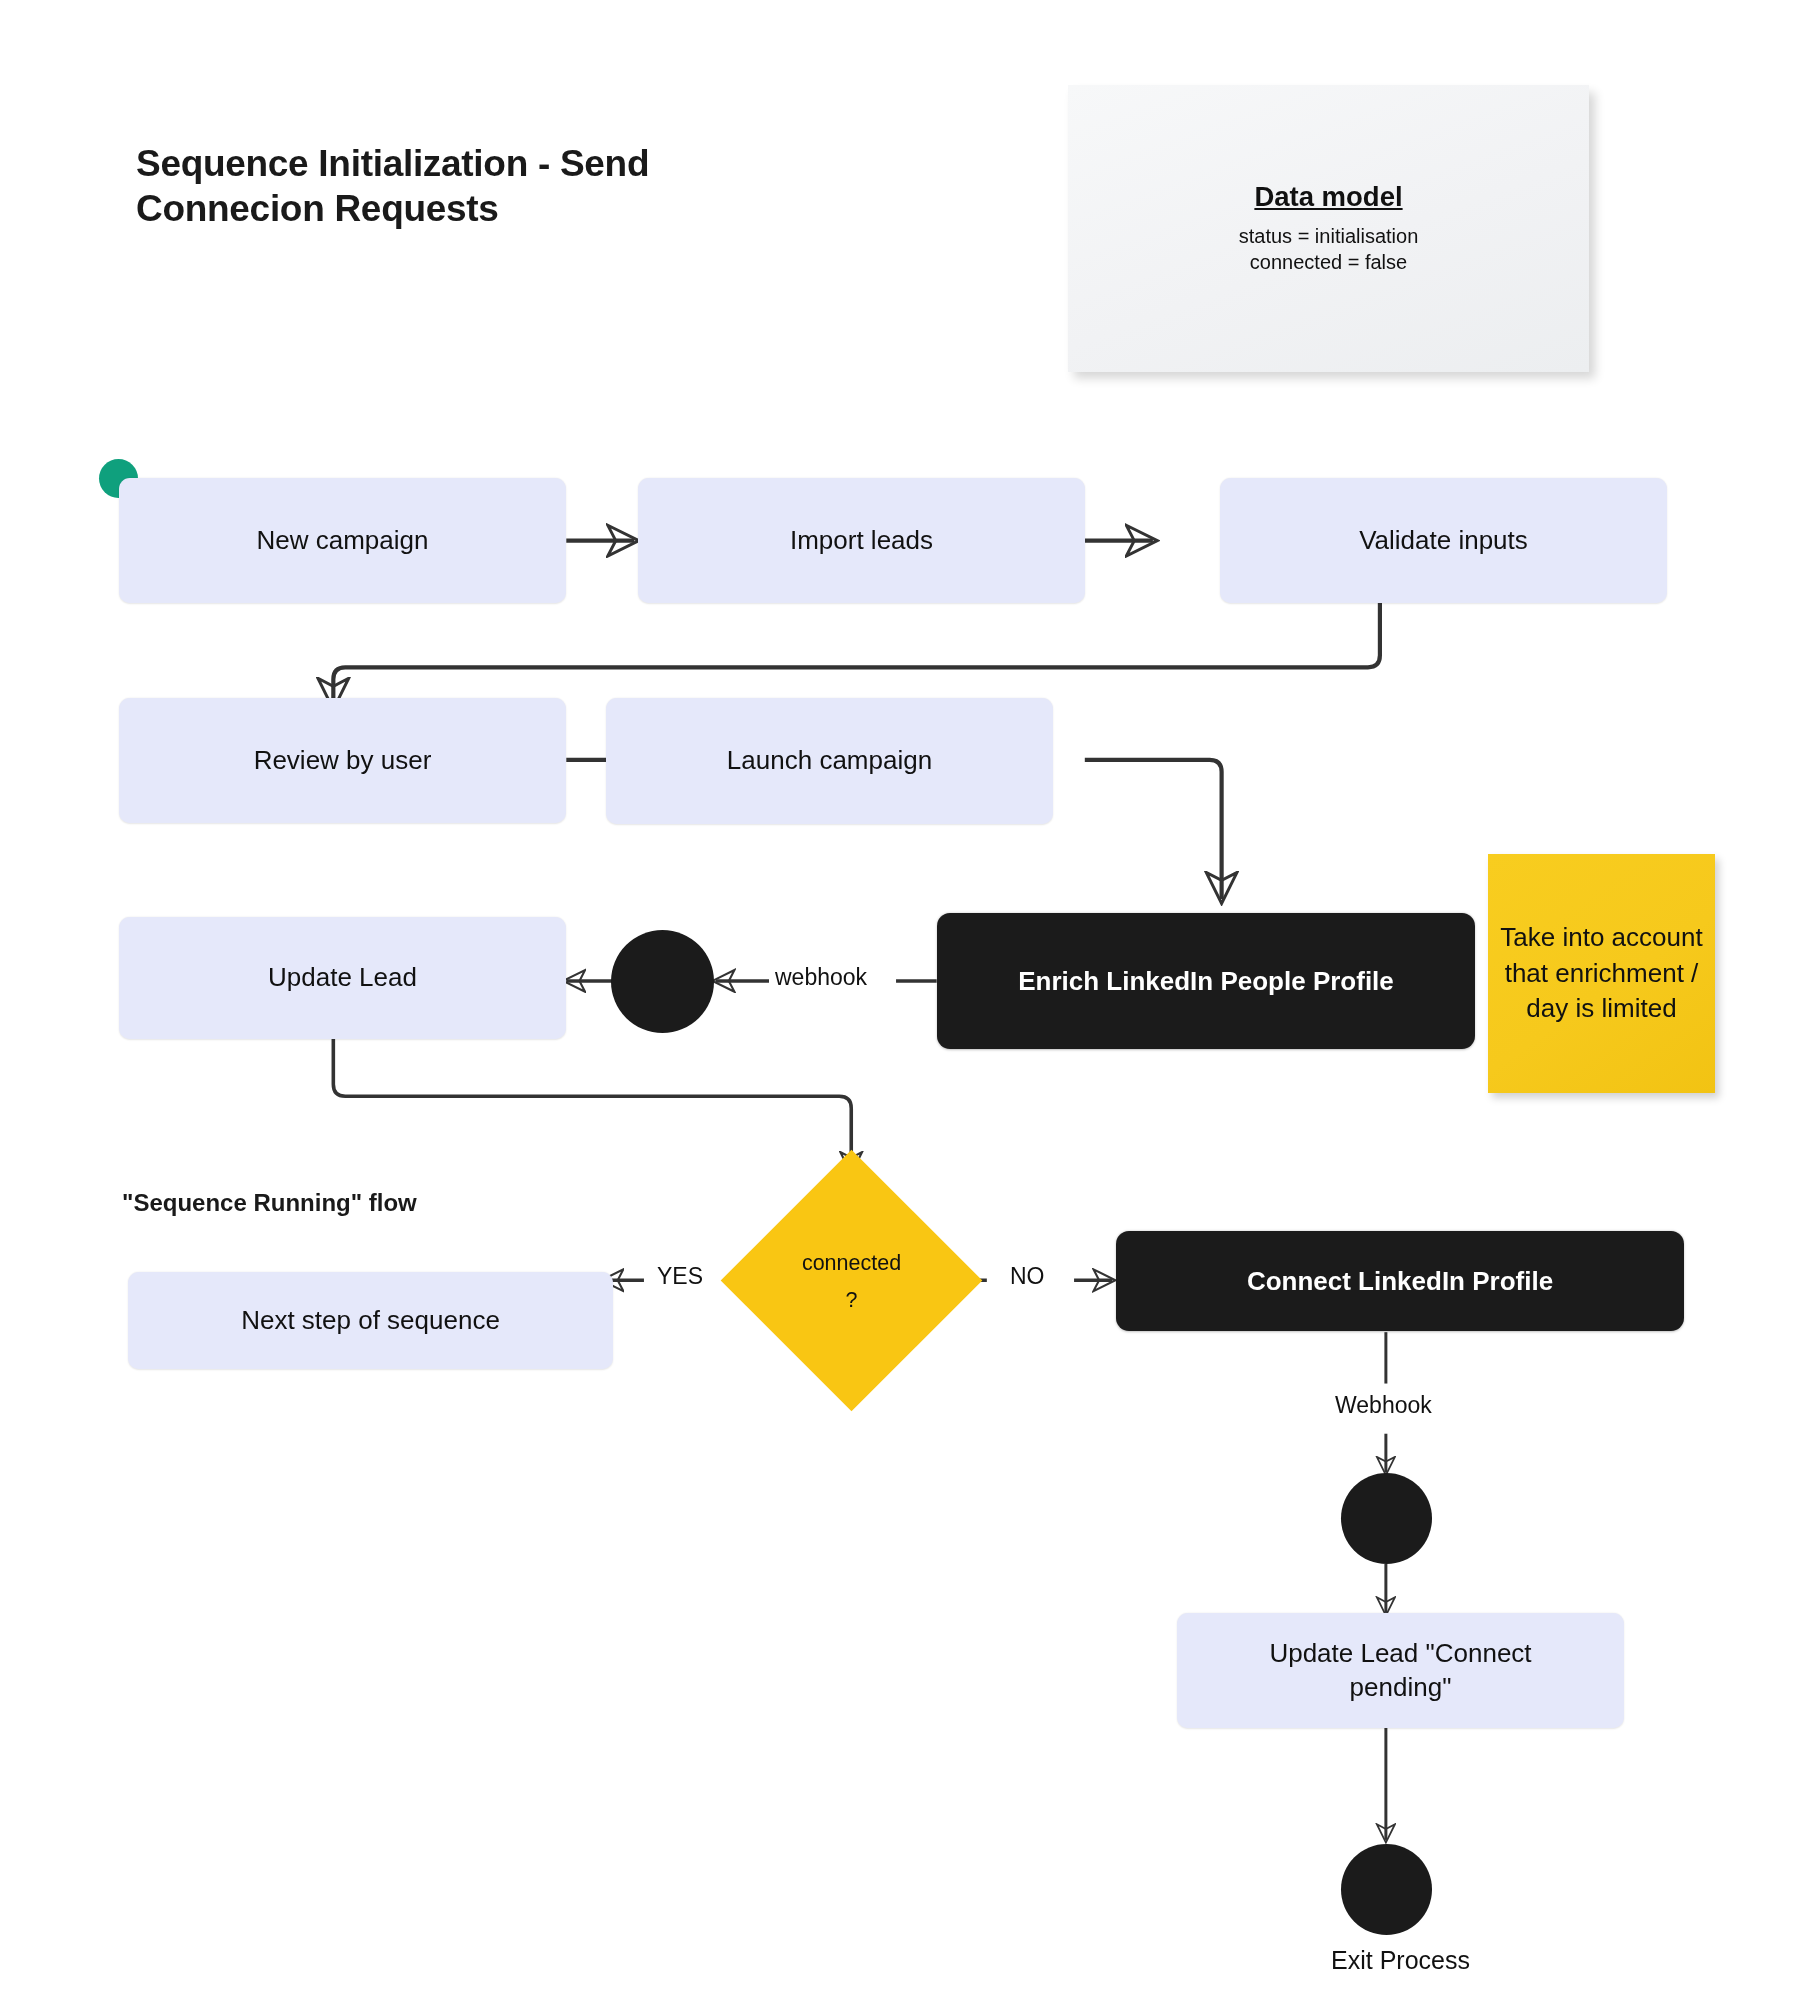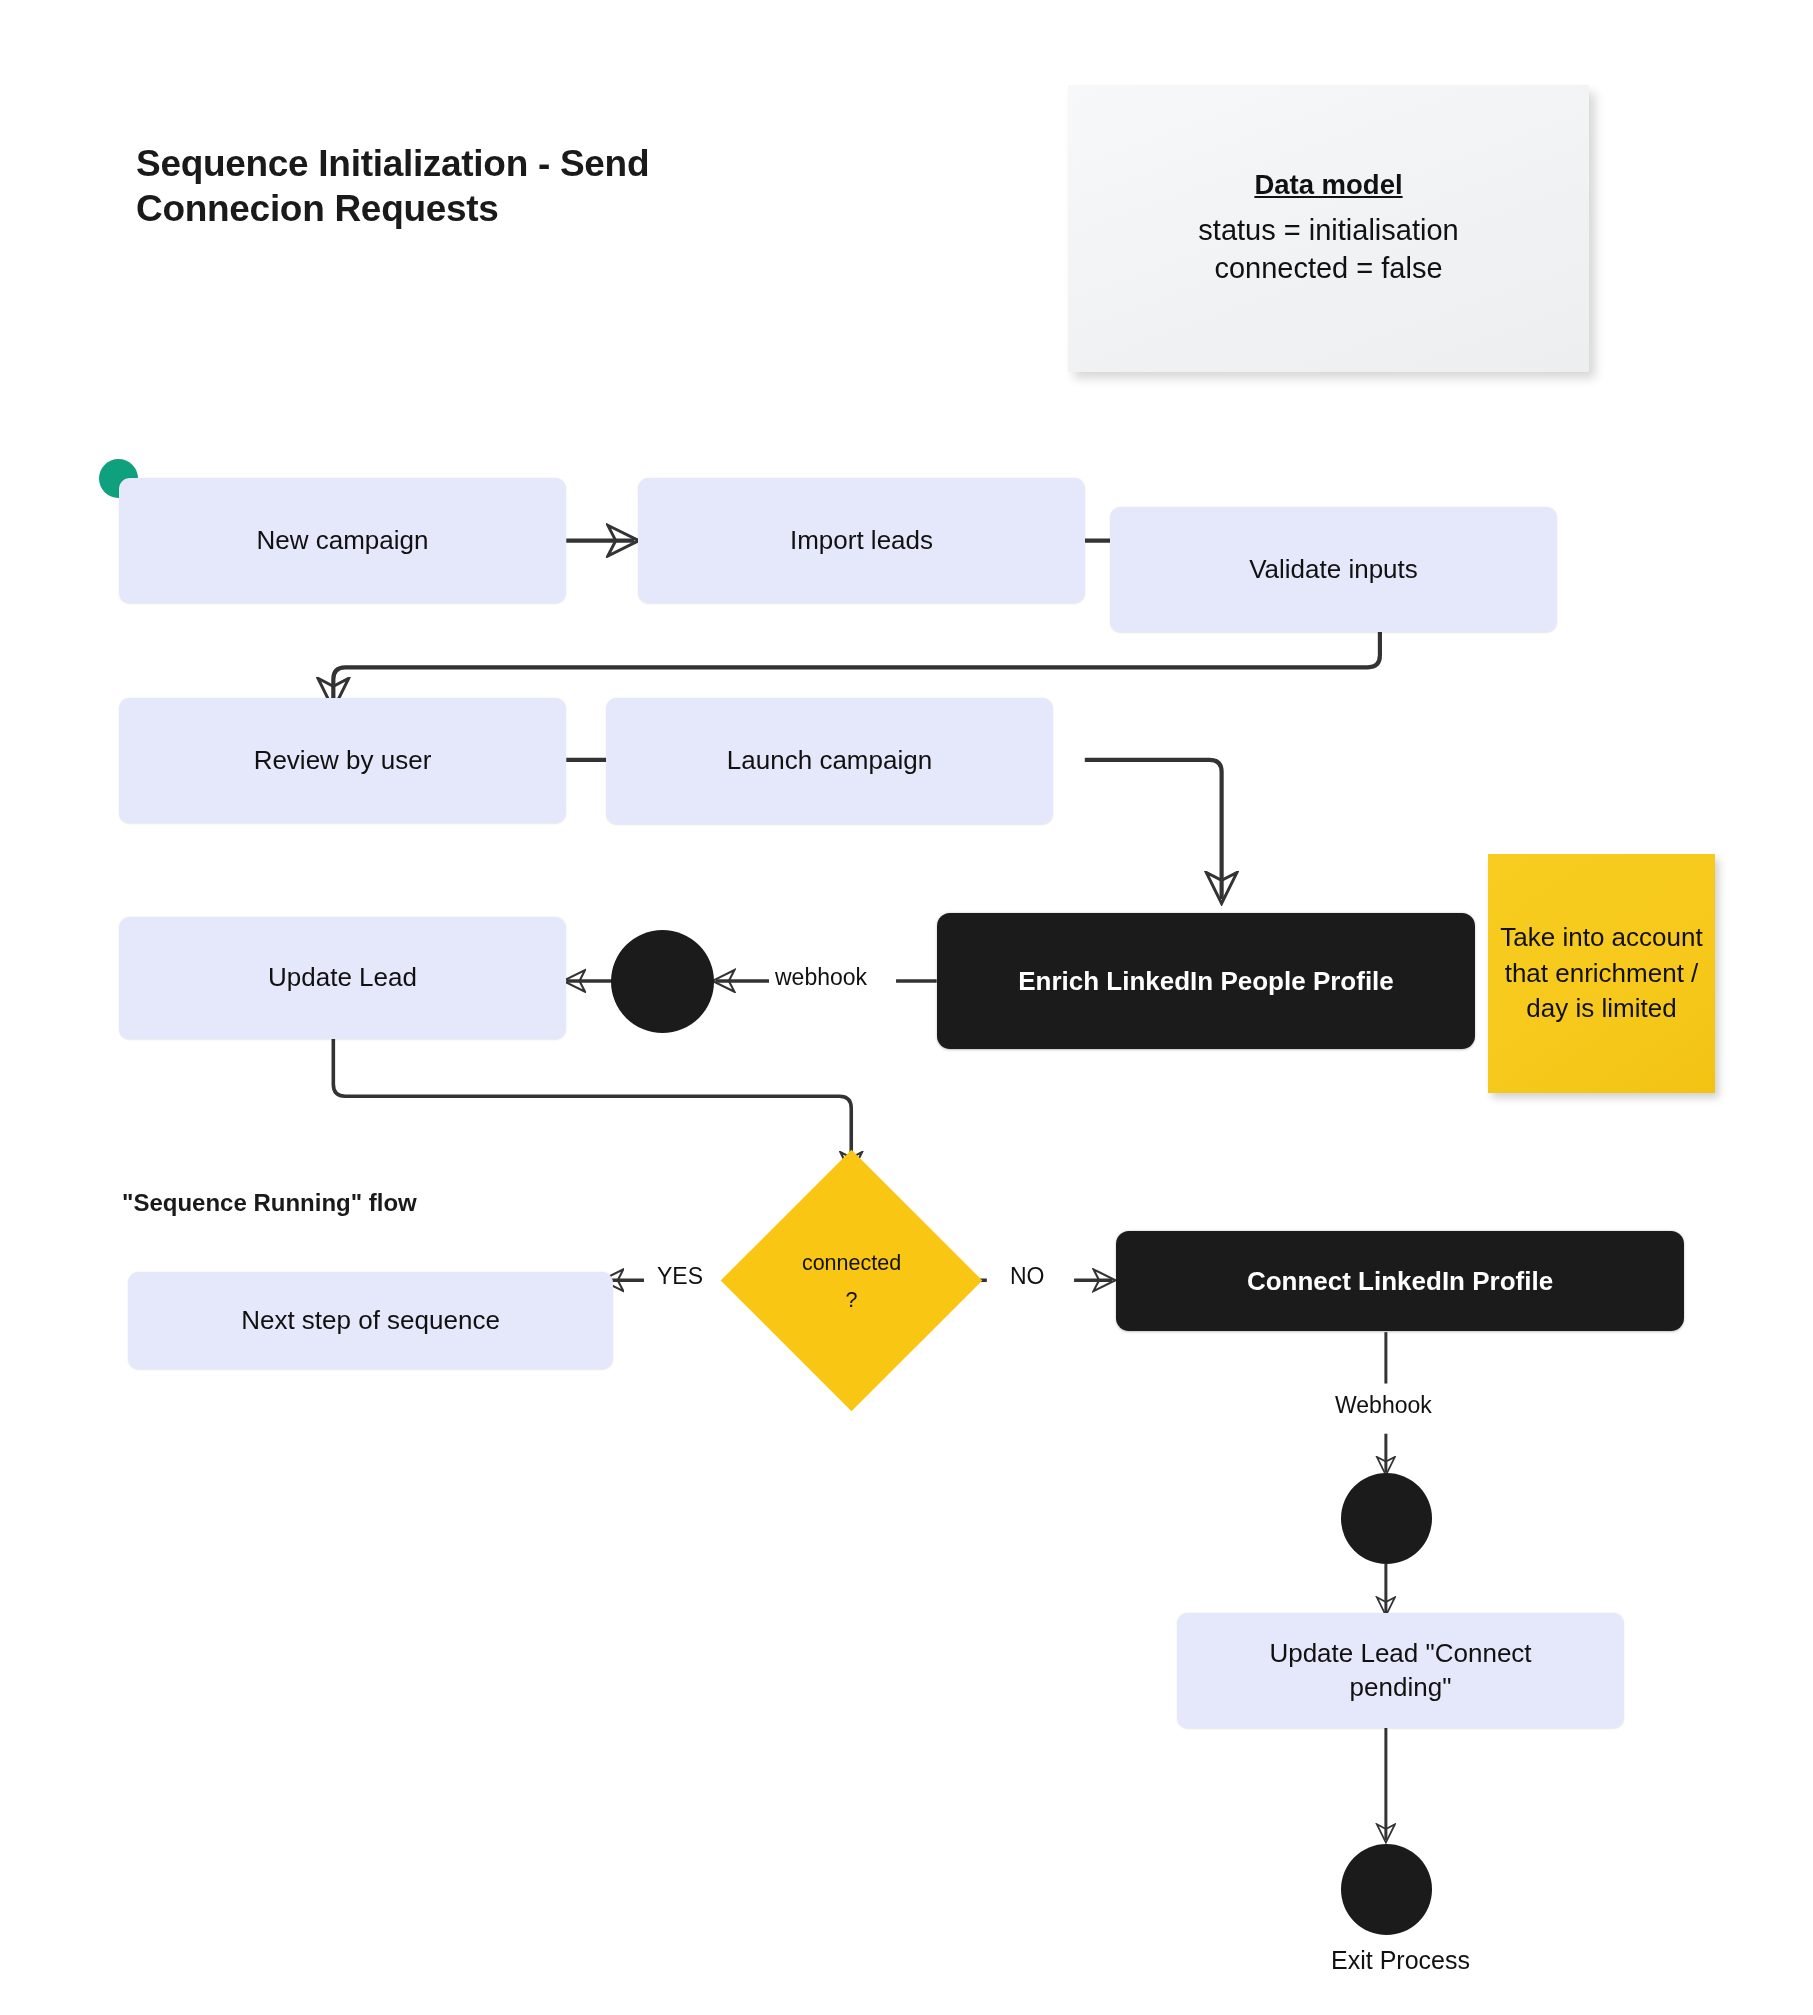--- a/index.html
+++ b/index.html
@@ -47,21 +47,21 @@
     justify-content: center;
   }
   #datamodel-card .dm-title {
     font-size: 27.5px;
     font-weight: bold;
     text-decoration: underline;
     color: #111;
     margin-bottom: 9.6px;
   }
   #datamodel-card .dm-line {
-    font-size: 29px;
+    font-size: 20px;
     color: #111;
     line-height: 1.33;
   }
 
   
   .node {
     background: #e5e8fa;
     border-radius: 10.8px;
     box-shadow: 0 0.6px 1.8px rgba(0,0,0,0.10);
     display: flex;
@@ -249,21 +249,21 @@
   <div id="start-dot" class="abs"></div>
 
   <div class="abs node" style="left:638px; top:478px; width:447px; height:125px;">
     <span>Import leads</span>
   </div>
 
   <div class="abs node" style="left:119px; top:478px; width:447px; height:125px;">
     <span>New campaign</span>
   </div>
 
-  <div class="abs node" style="left:1110px; top:478px; width:447px; height:125px;margin-top:29px;">
+  <div class="abs node" style="left:1220px; top:478px; width:447px; height:125px;">
     <span>Validate inputs</span>
   </div>
 
   <div class="abs node" style="left:119px; top:698px; width:447px; height:125px;">
     <span>Review by user</span>
   </div>
 
   <div class="abs node" style="left:606px; top:698px; width:447px; height:126px;justify-content:center;">
     <span>Launch campaign</span>
   </div>

